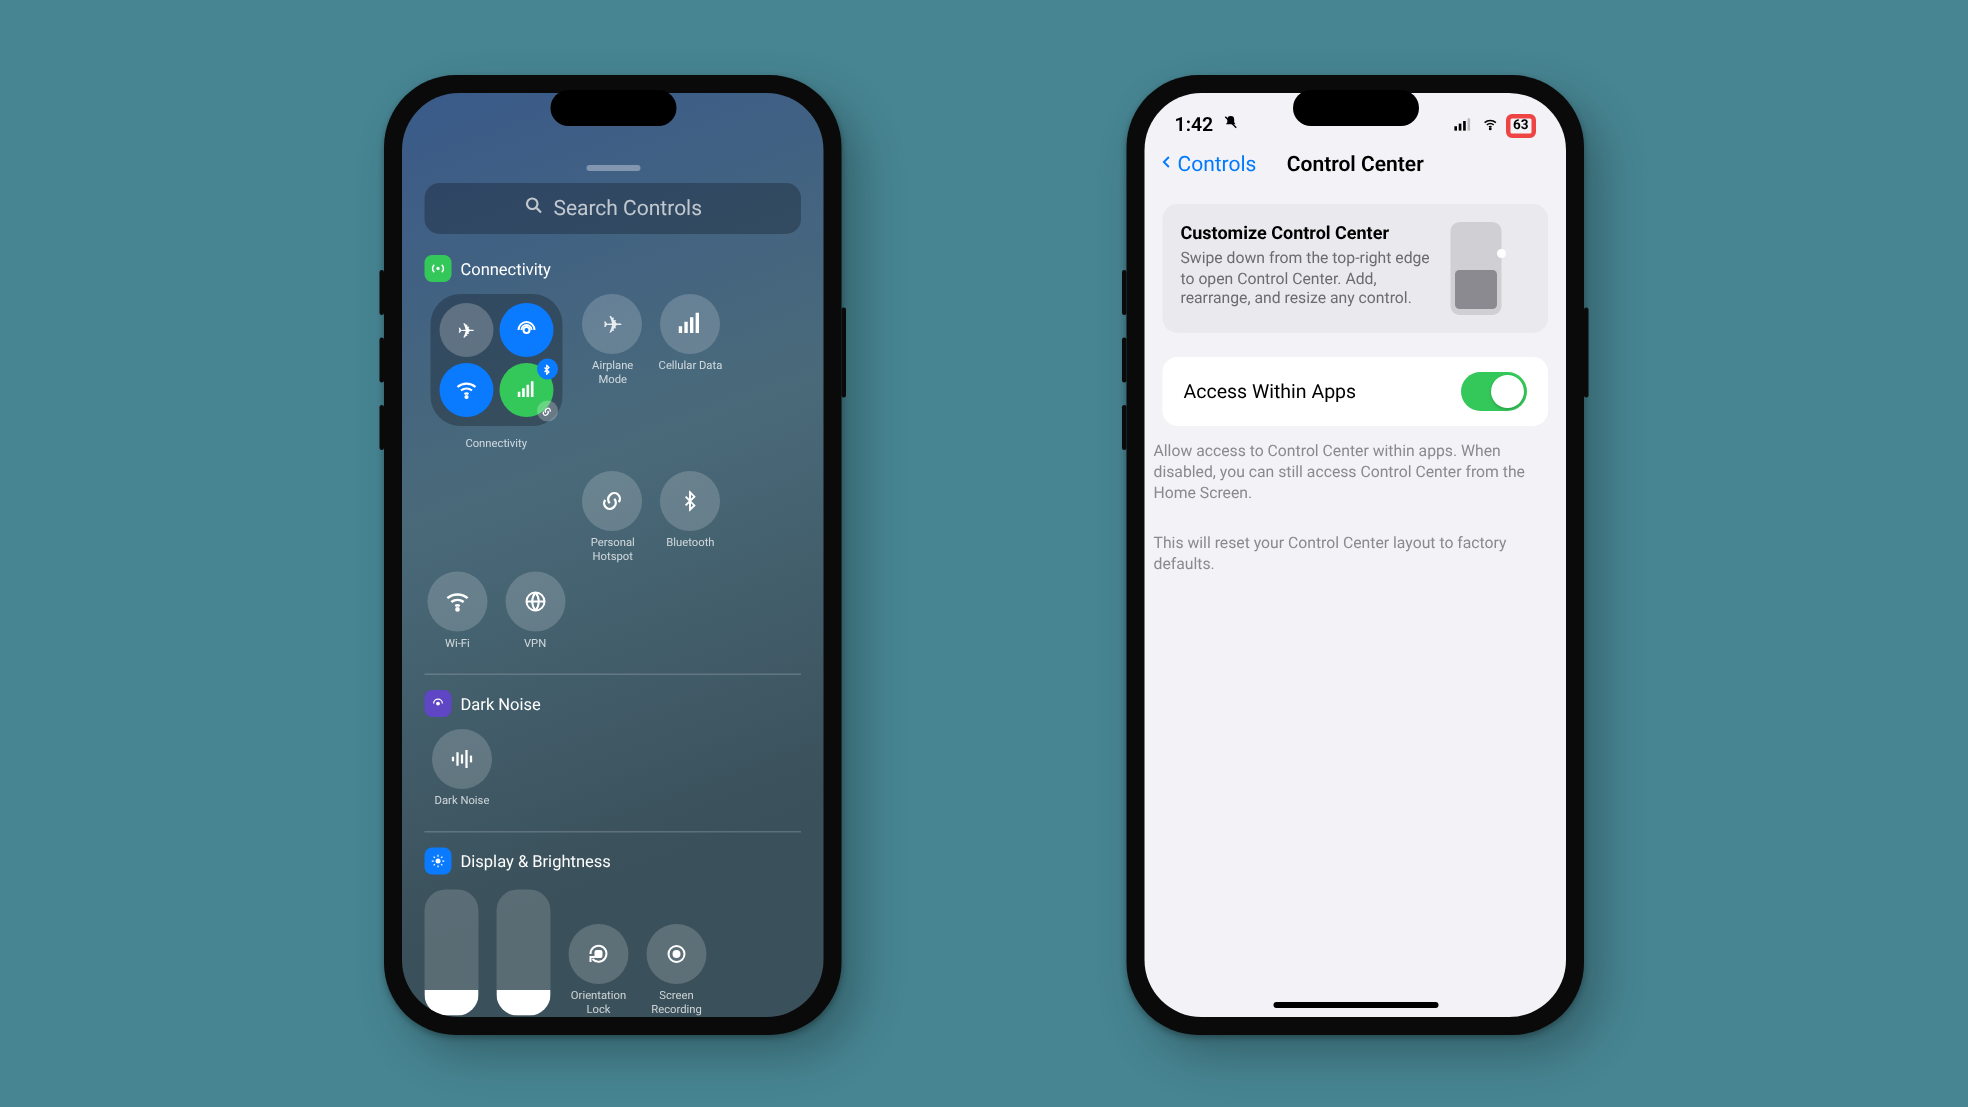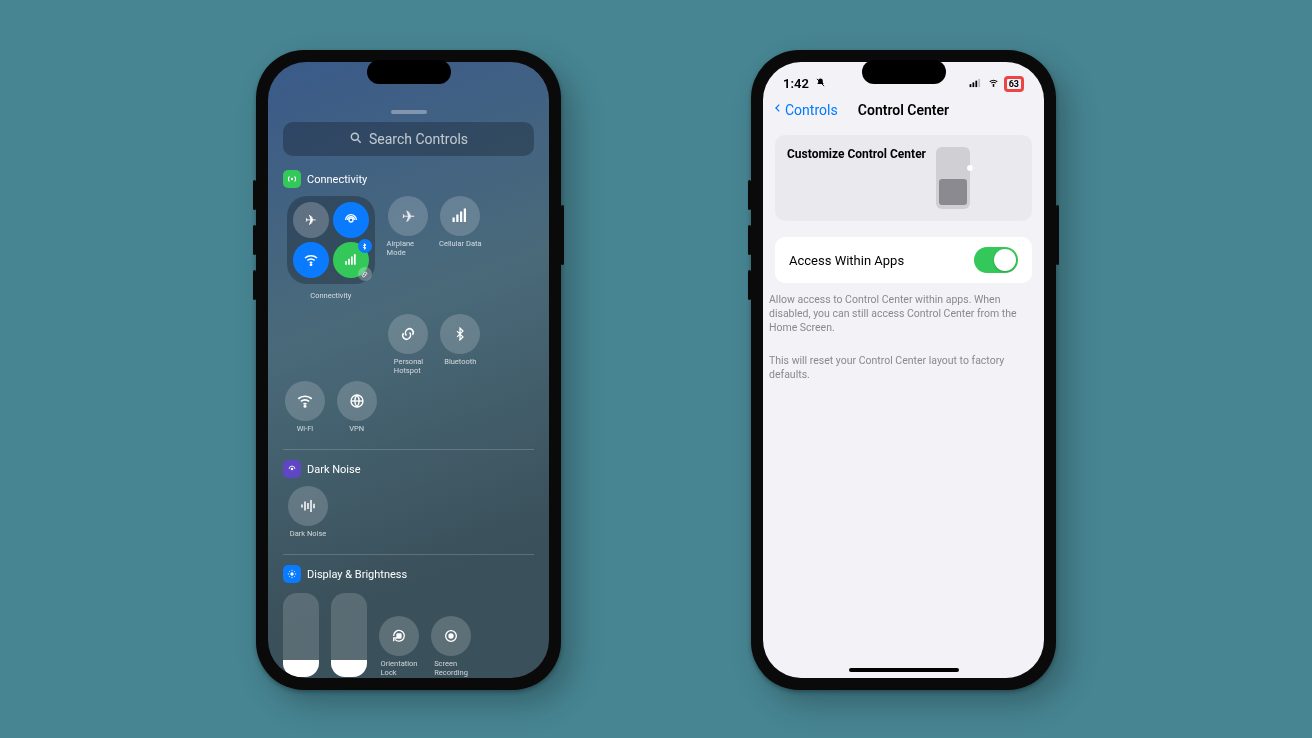--- a/index.html
+++ b/index.html
@@ -108,21 +108,21 @@
     display:flex; flex-direction:column; align-items:center;
     color: rgba(255,255,255,0.85);
   }
   .circle {
     width:40px; height:40px; border-radius:50%;
     background: rgba(255,255,255,0.18);
     display:flex; align-items:center; justify-content:center;
     font-size:16px;
   }
   .label {
-    margin-top:4px; font-size:7.5px; line-height:1.15;
+    margin-top:4px; font-size:7.5px; text-align:center; line-height:1.15;
     color: rgba(255,255,255,0.75);
     min-height:16px;
   }
 
   .conn-big {
     grid-column: span 2;
     width:88px; height:88px;
     background: rgba(0,0,0,0.25);
     border-radius:20px;
     display:grid; grid-template-columns:1fr 1fr; grid-template-rows:1fr 1fr;
@@ -487,20 +487,21 @@
         </span>
         <span>Controls</span>
       </span>
       <span class="nav-title">Control Center</span>
       <span></span>
     </div>
 
     <div class="card-inset">
       <div>
         <h4>Customize Control Center</h4>
+        <p>Swipe down from the top-right edge to open Control Center. Add, rearrange, and resize any control.</p>
       </div>
       <div class="mini-phone">
         <div class="mini-cc"></div>
       </div>
     </div>
 
     <div class="card">
       <div class="row">
         <span>Access Within Apps</span>
         <span class="toggle"></span>

